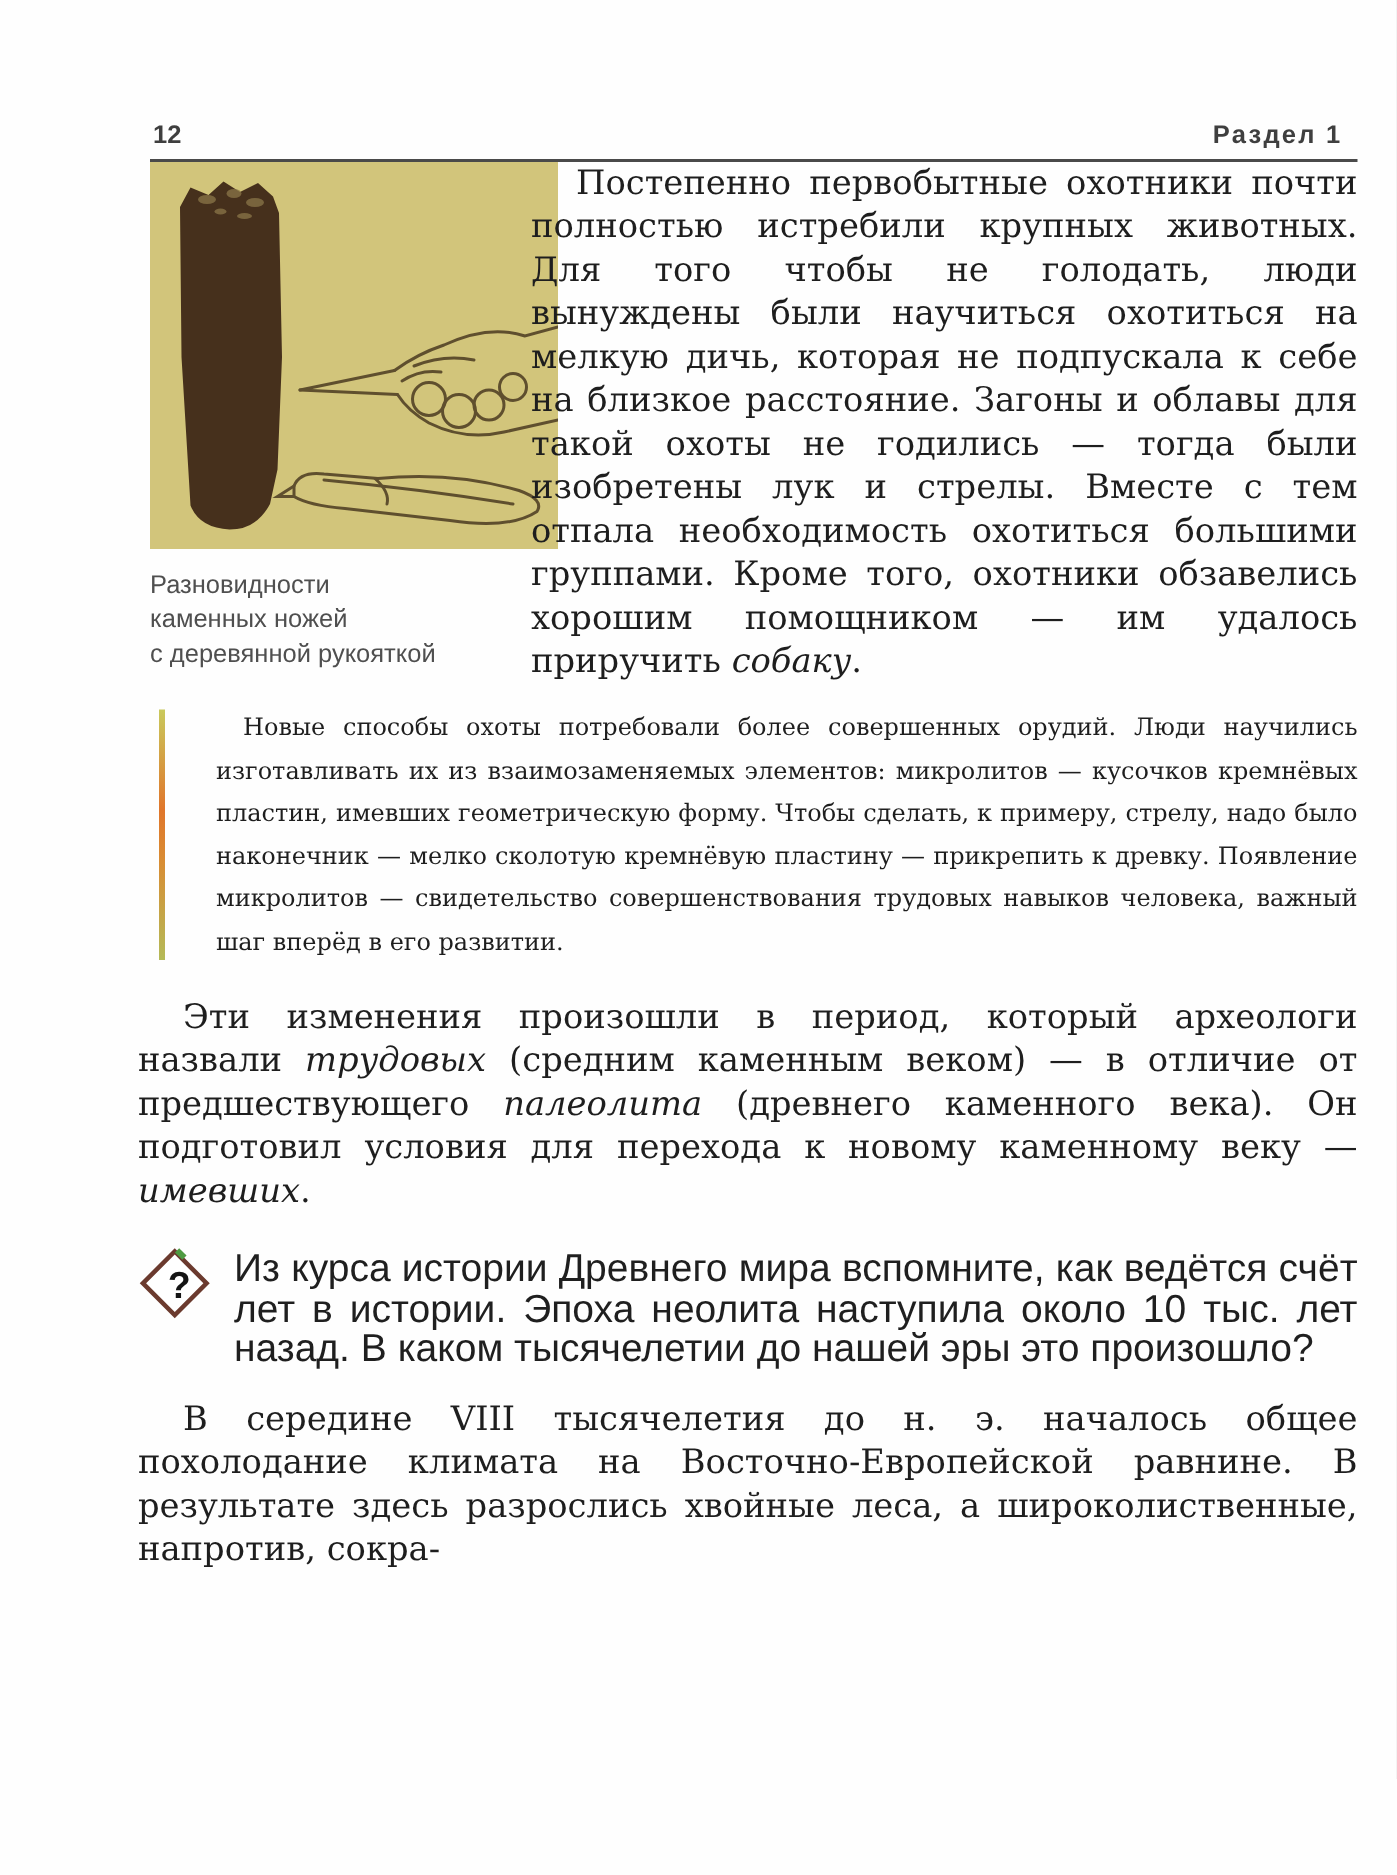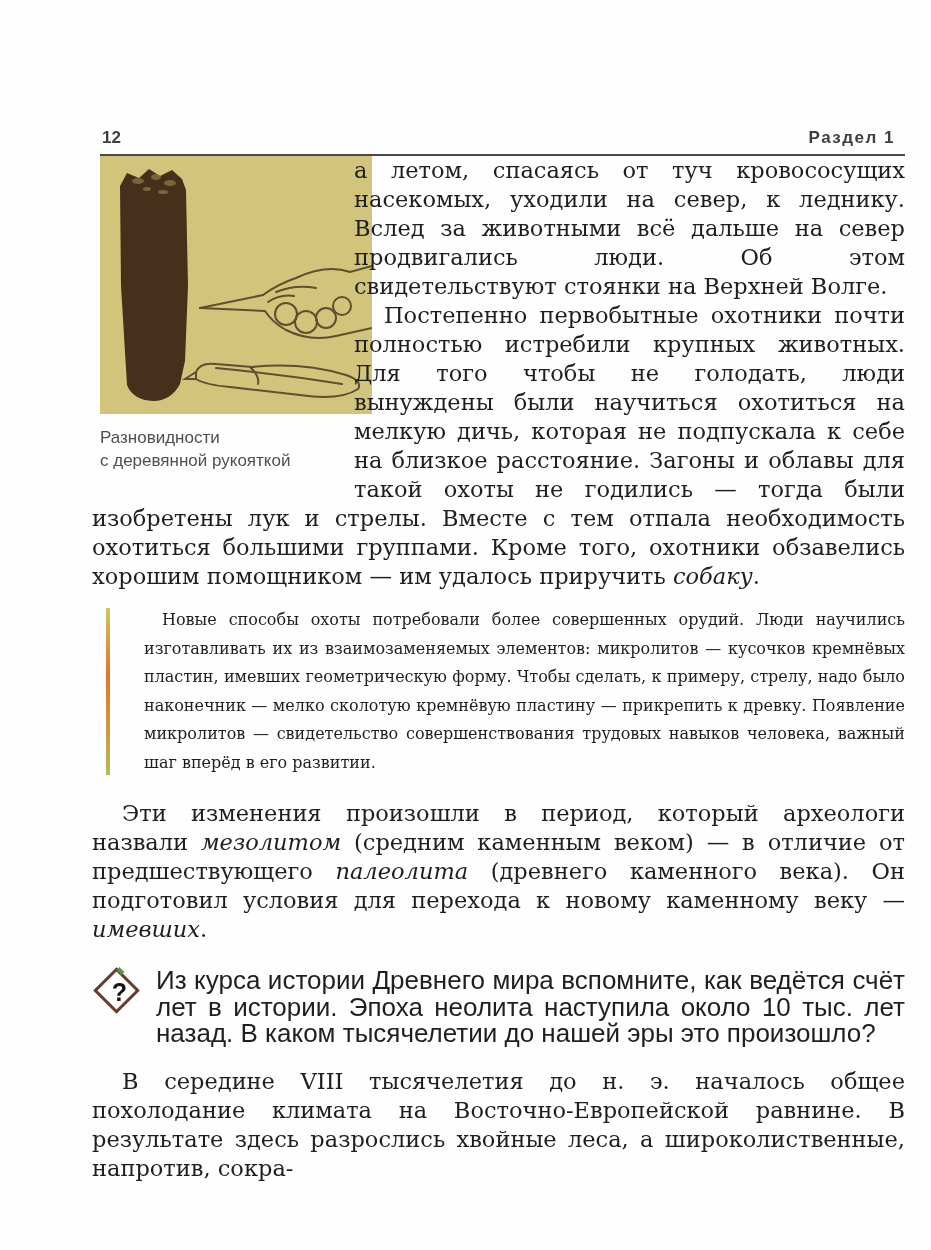--- a/index.html
+++ b/index.html
@@ -15,21 +15,21 @@
   }
   .content { padding:0 26px 0 92px; }
 
   
   .running-head {
     display:flex; justify-content:space-between; align-items:flex-end;
     padding:80px 10px 6px 10px;
     font-family:"Liberation Sans", sans-serif;
     font-size:17px; font-weight:600; color:#3f3f3f;
   }
-  .running-head .section-label { letter-spacing:1.5px;margin-top:48px; }
+  .running-head .section-label { letter-spacing:1.5px; }
   .head-rule { height:2px; background:var(--rule-color,#4a4a4a); margin:0 0 0 8px; }
 
   
   main { padding-top:26px; }
   p.body {
     font-size:22.5px; line-height:29px;
     text-align:justify;
   }
   p.indent { text-indent:30px; }
   p.body i, .inset i { font-style:italic; }
@@ -157,34 +157,34 @@
 
         <g fill="none" stroke-width="2" stroke-linecap="round" stroke="#5f4f2e">
           <path d="M96 216 Q100 206 116 208 L152 211 Q202 206 246 219 Q263 225 258 233 Q240 245 200 239 L130 231 Q106 229 96 223 Z"></path>
           <path d="M96 216 L85 223 L96 223"></path>
           <path d="M116 212 Q180 218 242 228"></path>
           <path d="M150 211 Q160 220 158 228"></path>
         </g>
       </svg>
       <figcaption>
         <div>Разновидности</div>
+        <div>каменных ножей</div>
         <div>с деревянной рукояткой</div>
       </figcaption>
     </figure>
 
-    <p class="body">а летом, спасаясь от туч кровососущих насекомых, уходили на север, к леднику. Вслед за животными всё дальше на север продвигались люди. Об этом свидетельствуют стоянки на Верхней Волге.</p>
 
     <p class="body indent"><span>Постепенно первобытные охотники почти полностью истребили крупных животных. Для того чтобы не голодать, люди вынуждены были научиться охотиться на мелкую дичь, которая не подпускала к себе на близкое расстояние. Загоны и облавы для такой охоты не годились — тогда были изобретены лук и стрелы. Вместе с тем отпала необходимость охотиться большими группами. Кроме того, охотники обзавелись хорошим помощником — им удалось приручить </span><i>собаку</i><span>.</span></p>
 
     <aside class="inset">
       <span class="inset-bar"></span>
       <span class="note-text">Новые способы охоты потребовали более совершенных орудий. Люди научились изготавливать их из взаимозаменяемых элементов: микролитов — кусочков кремнёвых пластин, имевших геометрическую форму. Чтобы сделать, к примеру, стрелу, надо было наконечник — мелко сколотую кремнёвую пластину — прикрепить к древку. Появление микролитов — свидетельство совершенствования трудовых навыков человека, важный шаг вперёд в его развитии.</span>
     </aside>
 
-    <p class="body indent after-inset"><span>Эти изменения произошли в период, который археологи назвали </span><i>мезолитом</i><span> (средним каменным веком) — в отличие от предшествующего </span><i>палеолита</i><span> (древнего каменного века). Он подготовил условия для перехода к новому каменному веку — </span><i>имевших</i><span>.</span></p>
+    <p class="body indent after-inset"><span>Эти изменения произошли в период, который археологи назвали </span><i>трудовых</i><span> (средним каменным веком) — в отличие от предшествующего </span><i>палеолита</i><span> (древнего каменного века). Он подготовил условия для перехода к новому каменному веку — </span><i>имевших</i><span>.</span></p>
 
     <div class="question-block">
       <div class="q-icon-wrap">
         <span class="q-diamond"></span>
         <span class="q-diamond-notch"></span>
         <span class="q-glyph">?</span>
       </div>
       <p class="q-text">Из курса истории Древнего мира вспомните, как ведётся счёт лет в истории. Эпоха неолита наступила около 10 тыс. лет назад. В каком тысячелетии до нашей эры это произошло?</p>
     </div>
 

